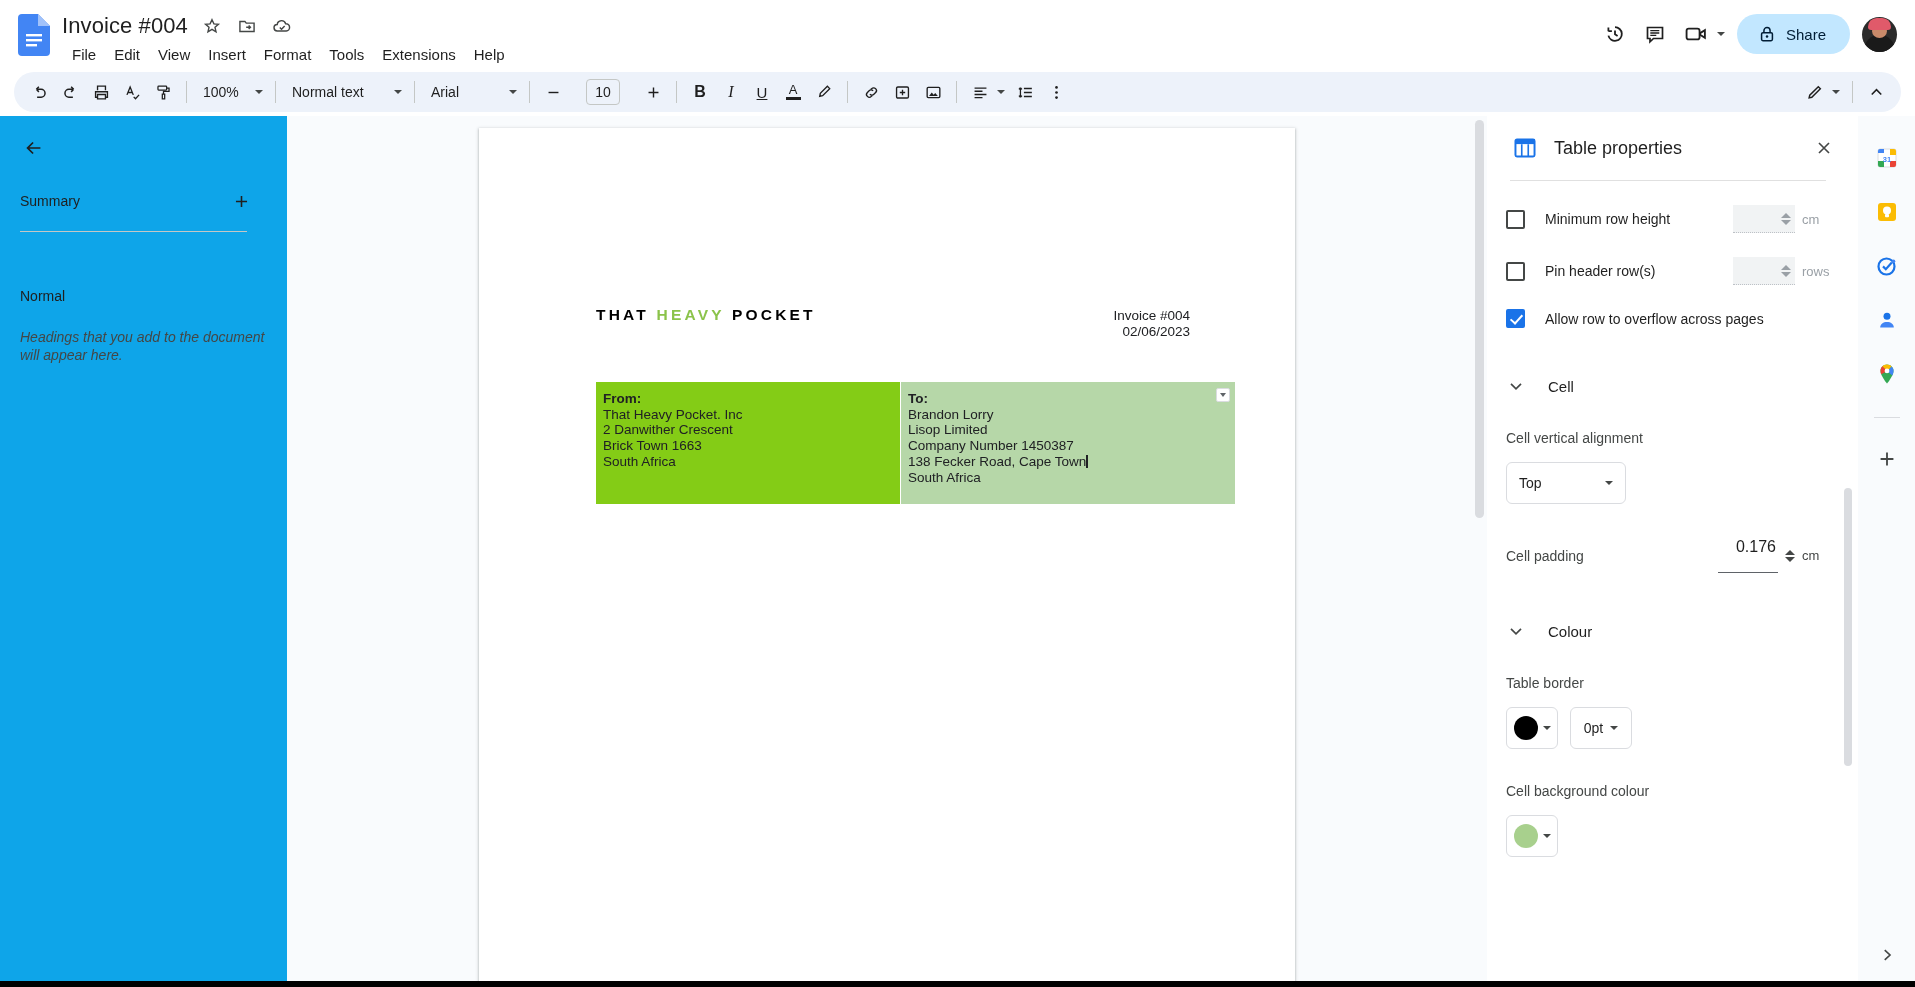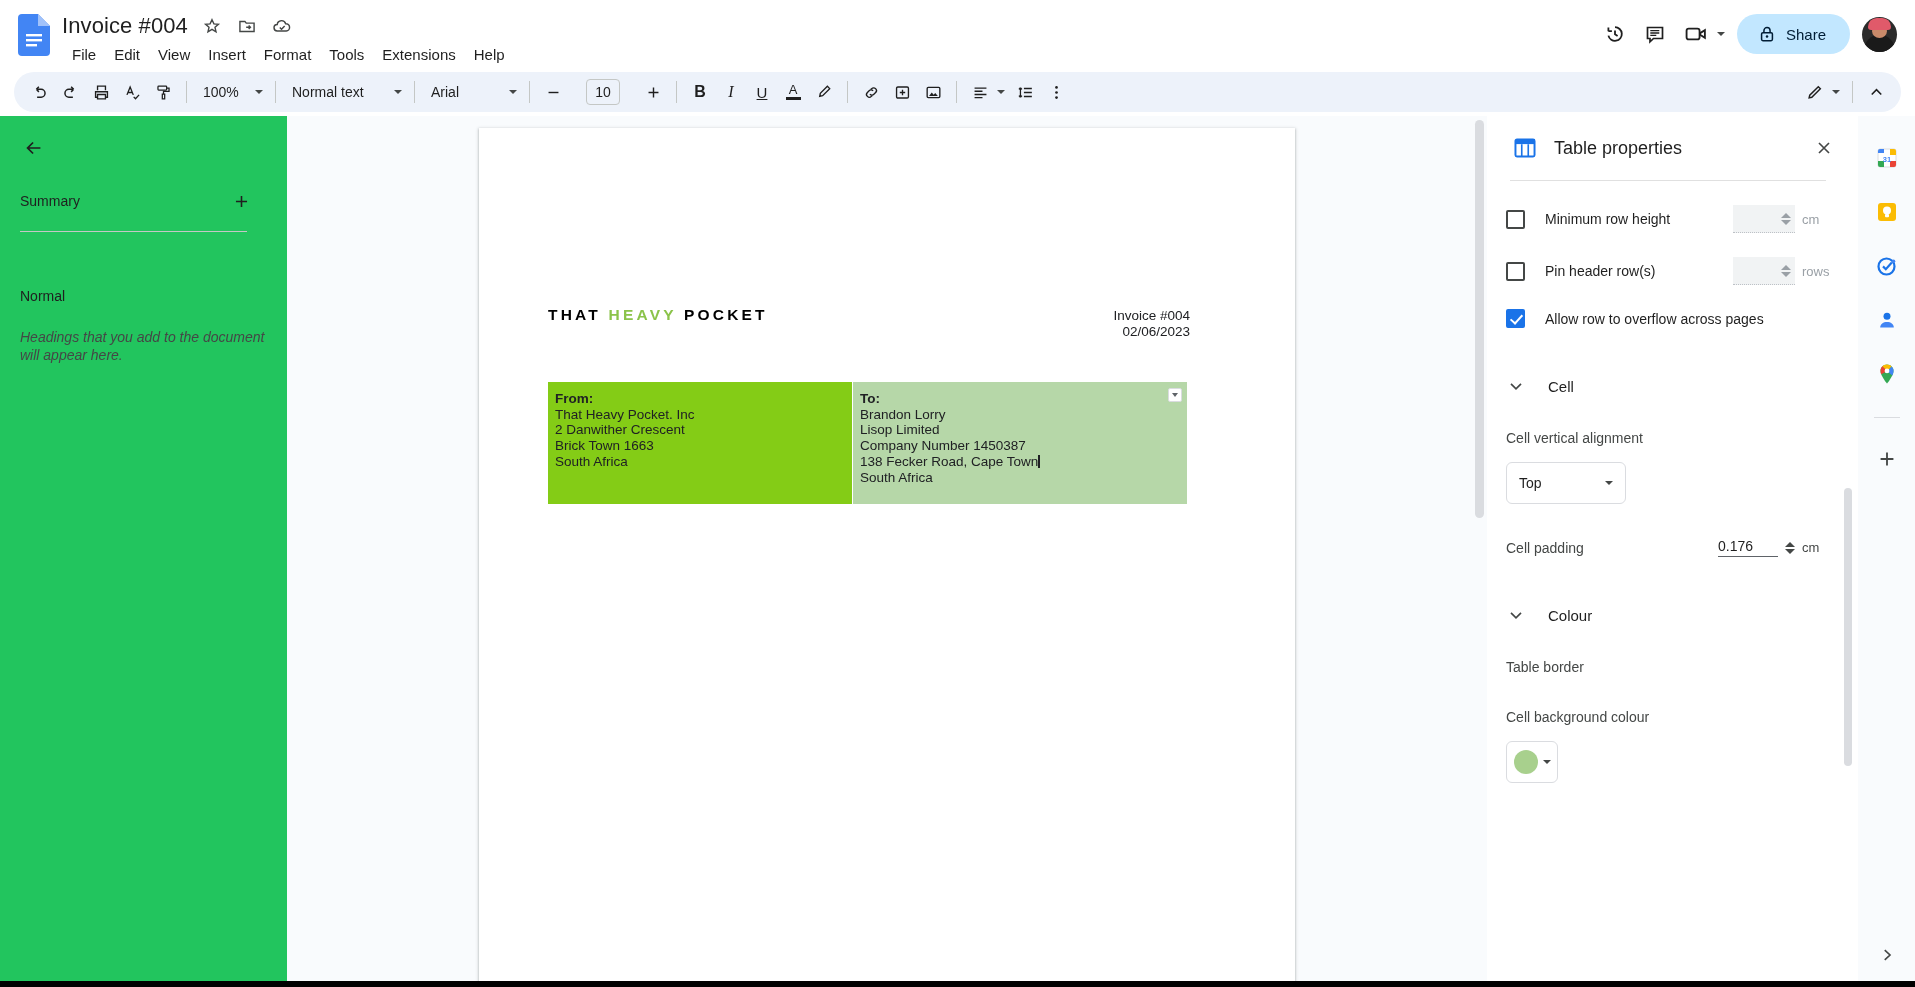--- a/index.html
+++ b/index.html
@@ -58,35 +58,35 @@
     width: 34px; height: 26px; border: 1px solid #c4c7c5; border-radius: 4px;
     background: transparent; text-align: center; font-size: 14px; color: #1f1f1f;
     font-family: inherit; outline: none;
   }
   .tb-right { margin-left: auto; display: flex; align-items: center; gap: 1px; }
 
   
   .body-row { flex: 1; display: flex; min-height: 0; position: relative; }
 
   
-  .sidebar { width: 287px; flex: none; background: #22c55e; padding: 0 20px; position: relative; }
+  .sidebar { width: 287px; flex: none; background: #0ea5e9; padding: 0 20px; position: relative; }
   .back-btn { width: 40px; height: 40px; border-radius: 50%; display: flex; align-items: center; justify-content: center; margin: 12px 0 0 -6px; cursor: pointer; color: #1f1f1f; }
   .sb-head { display: flex; align-items: center; justify-content: space-between; margin-top: 18px; }
   .sb-title { font-size: 14px; color: #1f1f1f; }
   .sb-add { width: 30px; height: 30px; border-radius: 50%; display: flex; align-items: center; justify-content: center; cursor: pointer; color: #1f1f1f; margin-right: 11px;}
   .sb-divider { height: 1px; background: #c4c7c5; margin: 15px 20px 0 0; }
   .sb-outline { font-size: 14px; color: #1f1f1f; margin-top: 56px; }
   .sb-empty { font-size: 14px; color: #444746; font-style: italic; margin-top: 24px; line-height: 18px; max-width: 248px; }
 
   
   .canvas { flex: 1; background: #f9fbfd; position: relative; overflow: hidden; display: flex; justify-content: center; }
   .page {
     width: 816px; background: #ffffff; margin-top: 12px;
     box-shadow: 0 1px 3px 1px rgba(60,64,67,.15), 0 1px 2px rgba(60,64,67,.3);
-    padding: 96px 105px 0 69px; position: relative;
+    padding: 96px 105px 0 117px; position: relative;
   }
   .inv-head { display: flex; justify-content: space-between; align-items: flex-start; margin-top: 82px; }
   .logo { font-size: 15.5px; font-weight: bold; letter-spacing: 3.2px; color: #000000; white-space: nowrap; }
   .logo .grn { color: #8bc34a; }
   .inv-meta { text-align: right; font-size: 13.5px; color: #202124; line-height: 15.5px; margin-top: 2px; }
   .inv-table { display: flex; margin-top: 43px; width: 639px; position: relative; }
   .cellbox { background: #b6d7a8; padding: 9px 9px 9px 7px; font-size: 13.5px; color: #202124; line-height: 15.7px; min-height: 122px; position: relative; }
   .cell-from { width: 305px; border-right: 1px solid #ffffff; }
   .cell-to { width: 334px; }
   .cellbox b { font-weight: bold; }
@@ -135,22 +135,22 @@
     margin-top: 16px; width: 120px; height: 42px; border: 1px solid #dadce0; border-radius: 6px;
     display: flex; align-items: center; padding: 0 12px; cursor: pointer; background: #fff;
   }
   .select-box .sv { font-size: 14px; color: #1f1f1f; flex: 1; }
   .pad-row { display: flex; align-items: center; margin-top: 34px; }
   .pad-label { font-size: 14px; color: #444746; }
   .pad-field {
     margin-left: auto; display: flex; align-items: center; gap: 7px;
   }
   .pad-num {
-    width: 60px; text-align: left; font-size: 14px; color: #1f1f1f;
-    border-bottom: 1px solid #5f6368; padding-bottom: 2px; padding-right: 2px;
+    width: 60px; text-align: right; font-size: 16px; color: #1f1f1f;
+    border-bottom: 1px solid #5f6368; padding-bottom: 16px; padding-right: 2px;
   }
   .spin-arrows.dark .up { border-bottom-color: #444746; }
   .spin-arrows.dark .dn { border-top-color: #444746; }
   .unit.dark { color: #444746; }
   .swatch-row { display: flex; gap: 12px; margin-top: 16px; }
   .swatch-btn {
     width: 52px; height: 42px; border: 1px solid #dadce0; border-radius: 6px;
     display: flex; align-items: center; justify-content: center; gap: 5px; cursor: pointer; background: #fff;
   }
   .dot { width: 24px; height: 24px; border-radius: 50%; }
@@ -546,20 +546,30 @@
         <div class="sect-head">
           <span class="sect-chev">
             <svg width="20" height="20" viewBox="0 0 24 24">
                 <path fill="none" stroke="#444746" stroke-width="2" d="M6 9.5l6 6 6-6"></path>
               </svg>
           </span>
           <span class="sect-name">Colour</span>
         </div>
 
         <div class="field-label">Table border</div>
+        <div class="swatch-row">
+          <div class="swatch-btn">
+            <span class="dot" id="borderDot" style="background: rgb(0, 0, 0);"></span>
+            <span class="caret" style="margin-left:0;"></span>
+          </div>
+          <div class="pt-btn">
+            <span>0pt</span>
+            <span class="caret" style="margin-left:0;"></span>
+          </div>
+        </div>
 
         <div class="field-label">Cell background colour</div>
         <div class="swatch-row">
           <div class="swatch-btn">
             <span class="dot" id="bgDot" style="background: rgb(168, 208, 141);"></span>
             <span class="caret" style="margin-left:0;"></span>
           </div>
         </div>
       </div>
 

